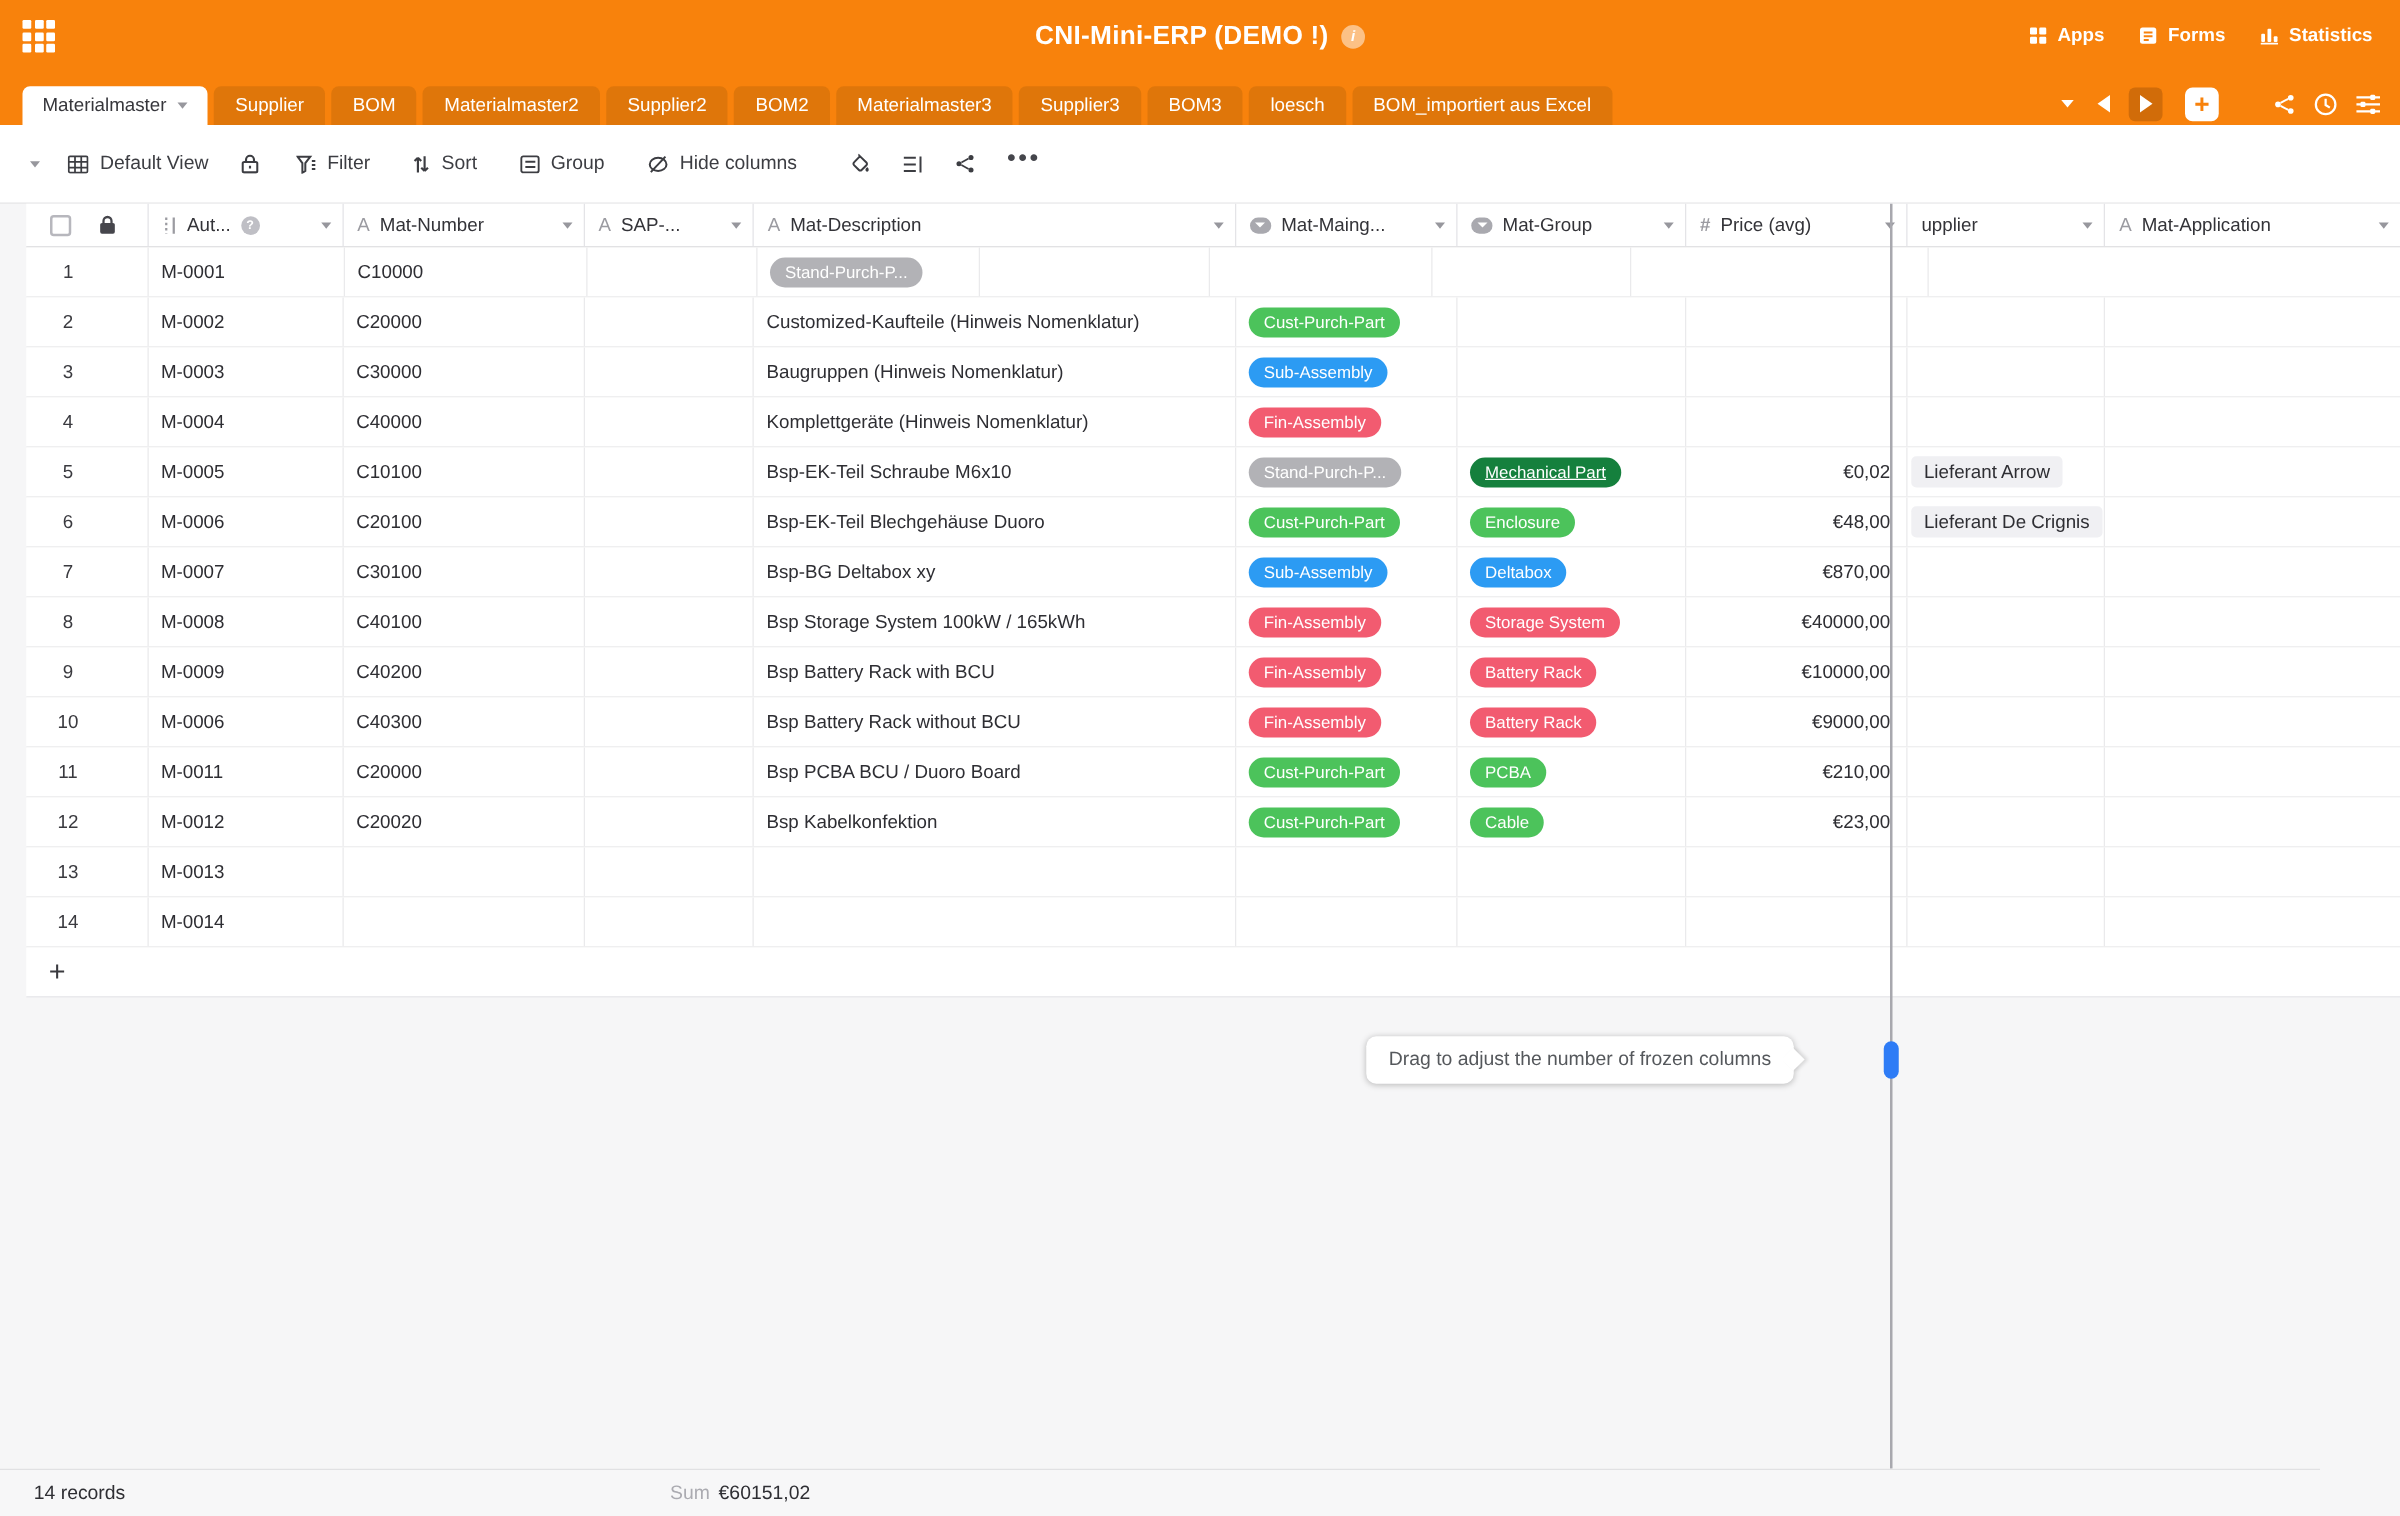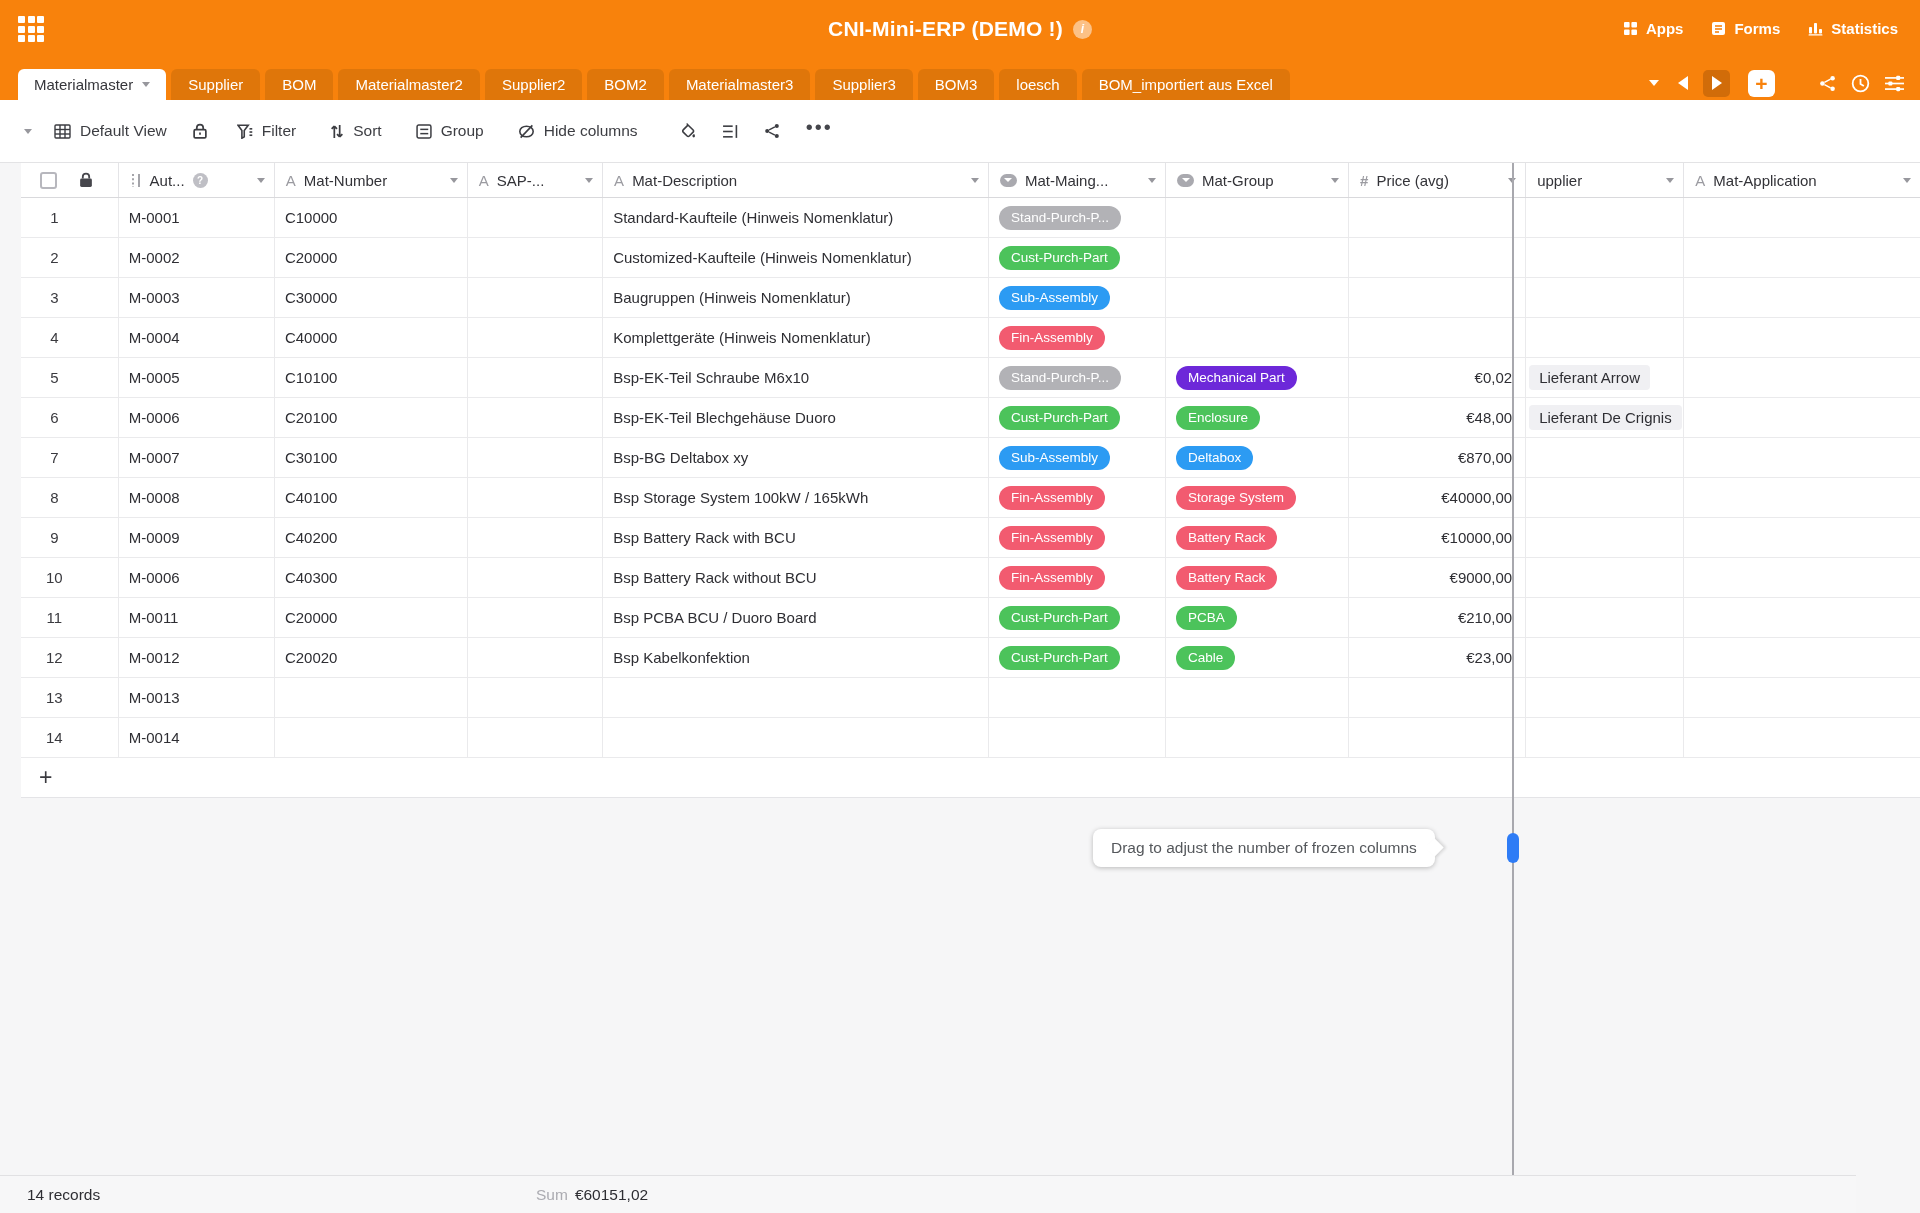--- a/index.html
+++ b/index.html
@@ -359,21 +359,20 @@
           <span class="caret h-caret"></span>
         </div>
         <div class="hcell hfiller"></div>
       </div>
     <div id="grid-body">
         <div class="grid-row">
           <div class="cell rownum" style="width: 98px;">1</div>
           <div class="cell" style="width: 157px;">M-0001</div>
           <div class="cell" style="width: 194px;">C10000</div>
           <div class="cell" style="width: 136px;"></div>
-          <div class="cell" style="width: 388px;">Standard-Kaufteile (Hinweis Nomenklatur)</div>
           <div class="cell" style="width: 178px;">
             <span class="badge" style="background: rgb(178, 178, 182);">Stand-Purch-P...</span>
           </div>
           <div class="cell" style="width: 184px;"></div>
           <div class="cell num" style="width: 178px;"></div>
           <div class="cell" style="width: 159px;"></div>
           <div class="cell" style="width: 238px;"></div>
           <div class="cell rfiller"></div>
         </div>
         <div class="grid-row">
@@ -424,21 +423,21 @@
         <div class="grid-row">
           <div class="cell rownum" style="width: 98px;">5</div>
           <div class="cell" style="width: 157px;">M-0005</div>
           <div class="cell" style="width: 194px;">C10100</div>
           <div class="cell" style="width: 136px;"></div>
           <div class="cell" style="width: 388px;">Bsp-EK-Teil Schraube M6x10</div>
           <div class="cell" style="width: 178px;">
             <span class="badge" style="background: rgb(178, 178, 182);">Stand-Purch-P...</span>
           </div>
           <div class="cell" style="width: 184px;">
-            <span class="badge" style="background: #6d28d9;">Mechanical Part</span>
+            <span class="badge" style="background: #15803d; text-decoration: underline;">Mechanical Part</span>
           </div>
           <div class="cell num" style="width: 178px;">€0,02</div>
           <div class="cell" style="width: 159px; text-align: right;">
             <span class="chip">Lieferant Arrow</span>
           </div>
           <div class="cell" style="width: 238px;"></div>
           <div class="cell rfiller"></div>
         </div>
         <div class="grid-row">
           <div class="cell rownum" style="width: 98px;">6</div>

